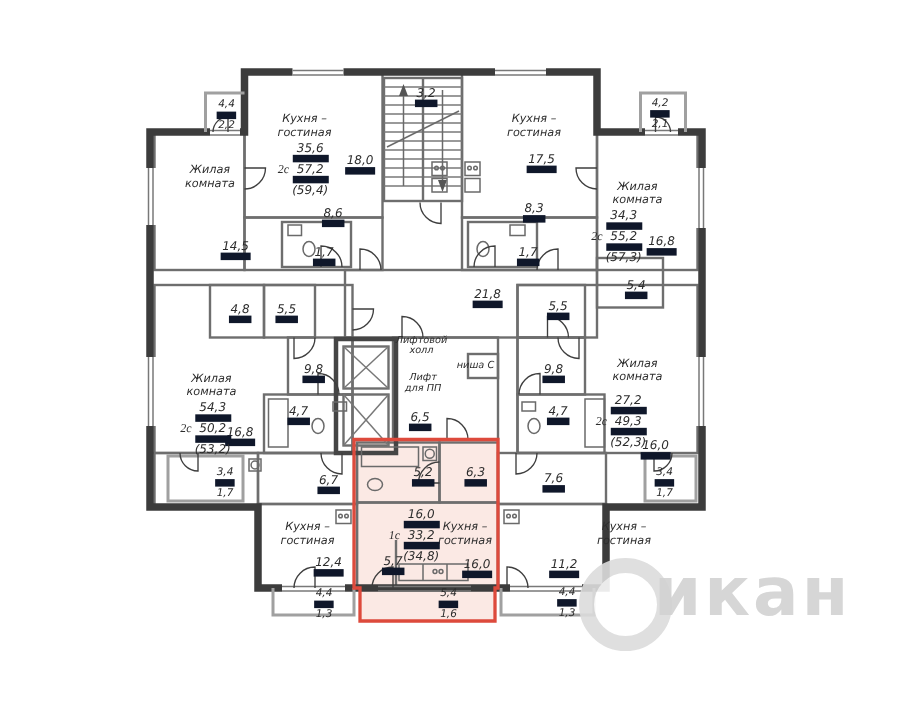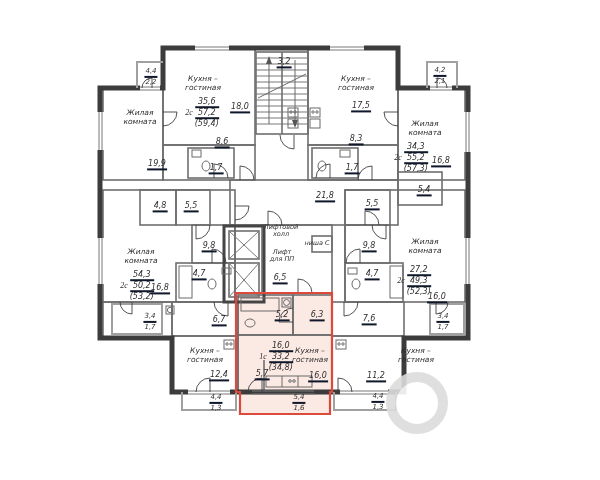--- a/index.html
+++ b/index.html
@@ -19,21 +19,21 @@
   .hlfill{fill:var(--hl-fill);stroke:none;}
   .hlline{fill:none;stroke:var(--hl-stroke);stroke-width:2.2;}
   .winw{fill:#ffffff;stroke:none;}
 
   
   .lbl{position:absolute;transform:translate(-50%,-50%);font-style:italic;color:#2d2d2d;
        text-align:center;line-height:1.15;white-space:nowrap;z-index:3;}
   .room{font-size:7.5px;}
   .room.small{font-size:6.5px;font-style:italic;}
   .area{font-size:8px;}
-  .u{border-bottom:2px solid #0f172a;padding:0 1px;}
+  .u{border-bottom:5px solid #0f172a;padding:0 1px;}
   .stack{font-size:7px;line-height:1.3;}
   .stack span{display:block;}
   .sum{font-size:8px;display:flex;align-items:center;gap:2px;}
   .sum .pre{font-size:8px;font-family:Liberation Serif, serif;}
   .sum .col span{display:block;text-align:center;}
 
   
   #wm{position:absolute;left:436px;top:368px;font-size:45px;font-weight:bold;
       font-style:normal;color:var(--wm);letter-spacing:2px;z-index:4;opacity:.9;}
   #wmcircle{position:absolute;left:386px;top:372px;width:42px;height:42px;border-radius:50%;
@@ -288,21 +288,21 @@
       <div class="lbl room small" style="left: 282px; top: 256px;">
         <div>Лифт</div>
         <div>для ПП</div>
       </div>
       <div class="lbl room small" style="left: 317px; top: 244px;">
         <div>ниша С</div>
       </div>
       <div class="lbl area" style="left: 240px; top: 107px;"><span class="u">18,0</span></div>
       <div class="lbl area" style="left: 222px; top: 142px;"><span class="u">8,6</span></div>
       <div class="lbl area" style="left: 216px; top: 168px;"><span class="u">1,7</span></div>
-      <div class="lbl area" style="left: 157px; top: 164px;"><span class="u">19,9</span></div>
+      <div class="lbl area" style="left: 157px; top: 164px;"><span class="u">14,5</span></div>
       <div class="lbl area" style="left: 284px; top: 62px;"><span class="u">3,2</span></div>
       <div class="lbl area" style="left: 361px; top: 106px;"><span class="u">17,5</span></div>
       <div class="lbl area" style="left: 356px; top: 139px;"><span class="u">8,3</span></div>
       <div class="lbl area" style="left: 352px; top: 168px;"><span class="u">1,7</span></div>
       <div class="lbl area" style="left: 441px; top: 161px;"><span class="u">16,8</span></div>
       <div class="lbl area" style="left: 325px; top: 196px;"><span class="u">21,8</span></div>
       <div class="lbl area" style="left: 280px; top: 278px;"><span class="u">6,5</span></div>
       <div class="lbl area" style="left: 160px; top: 206px;"><span class="u">4,8</span></div>
       <div class="lbl area" style="left: 191px; top: 206px;"><span class="u">5,5</span></div>
       <div class="lbl area" style="left: 209px; top: 246px;"><span class="u">9,8</span></div>
@@ -385,14 +385,15 @@
         <span class="pre">1с</span>
         <span class="col">
           <span class="u">16,0</span>
           <span class="u">33,2</span>
           <span>(34,8)</span>
         </span>
       </div>
     </div>
 
 <div id="wmcircle"></div>
+<div id="wm">икан</div>
 
 </div>
 
 </body></html>

